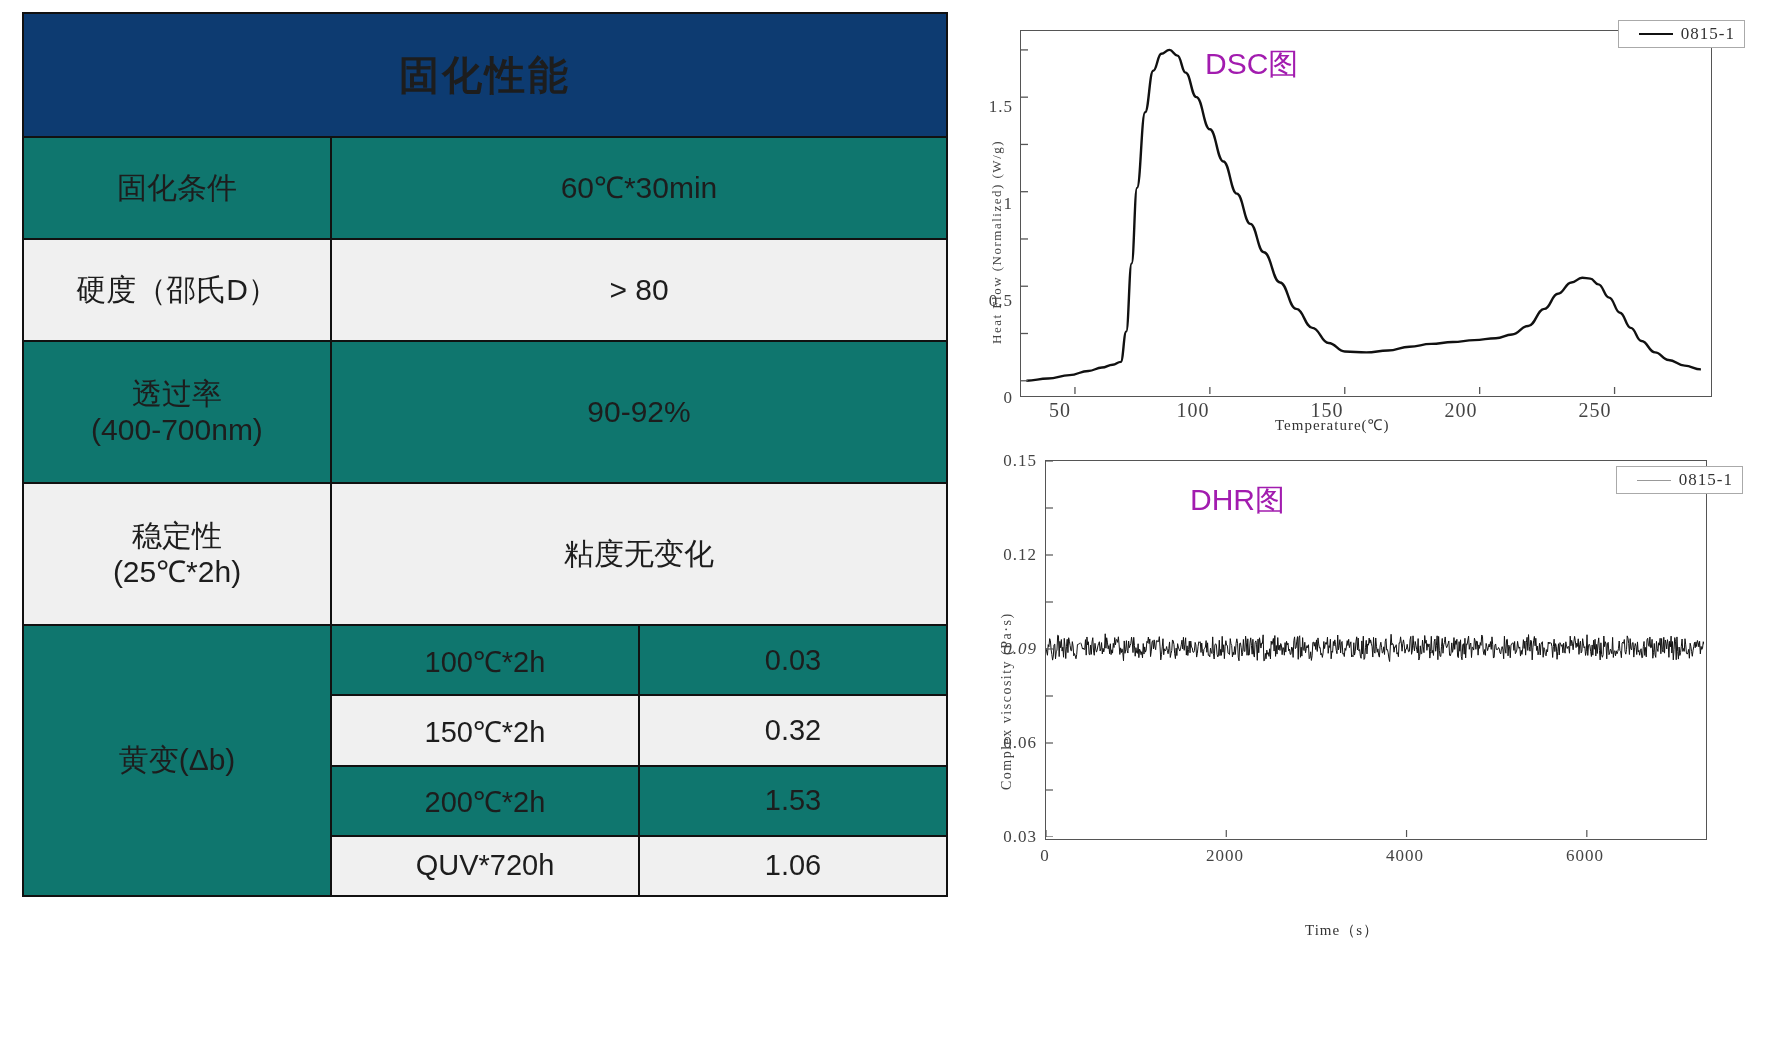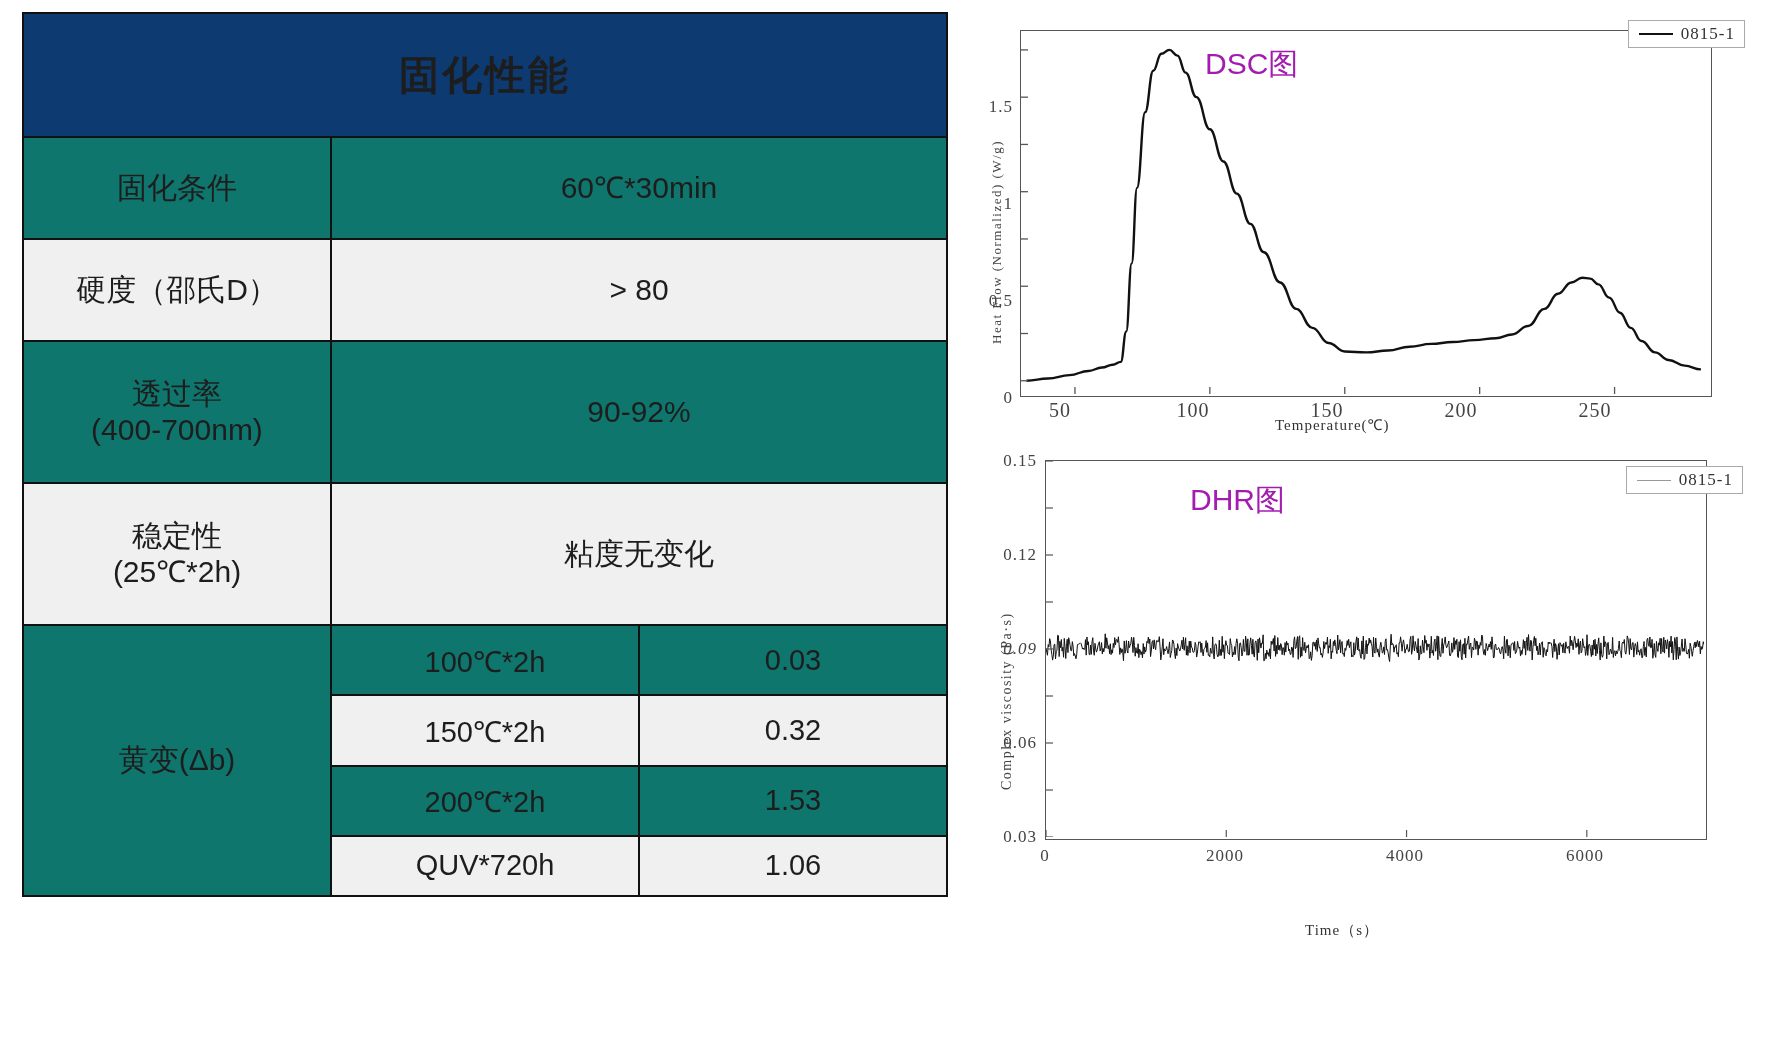--- a/index.html
+++ b/index.html
@@ -27,21 +27,21 @@
 
   .plotbox{position:absolute;border:1.6px solid #555;background:#fff;}
   .dsc .plotbox{left:45px;top:16px;width:690px;height:365px;}
   .dhr .plotbox{left:70px;top:10px;width:660px;height:378px;}
 
   .ctitle{position:absolute;font-size:30px;color:#a21caf;font-family:"Liberation Sans",sans-serif;}
   .dsc .ctitle{left:230px;top:30px;}
   .dhr .ctitle{left:215px;top:30px;}
 
   .legendbox{position:absolute;border:1.2px solid #aaa;background:#fff;
-    padding:3px 9px 3px 10px;display:flex;align-items:center;gap:8px;}
+    padding:3px 9px 3px 20px;display:flex;align-items:center;gap:8px;}
   .legendbox .ln{display:inline-block;width:34px;height:0;border-top:2.2px solid #111;}
   .legendbox .lt{font-family:"Liberation Serif",serif;font-size:17px;color:#333;letter-spacing:1px;}
   .dsc .legendbox{right:6px;top:6px;}
   .dhr .legendbox{right:8px;top:16px;}
   .dhr .legendbox .ln{border-top:1.4px solid #999;}
 
   .ylab{position:absolute;transform-origin:0 0;transform:rotate(-90deg);
     font-family:"Liberation Serif",serif;letter-spacing:1.5px;color:#444;white-space:nowrap;}
   .dsc .ylab{font-size:13px;left:14px;top:330px;}
   .dhr .ylab{font-size:14px;left:24px;top:340px;}

